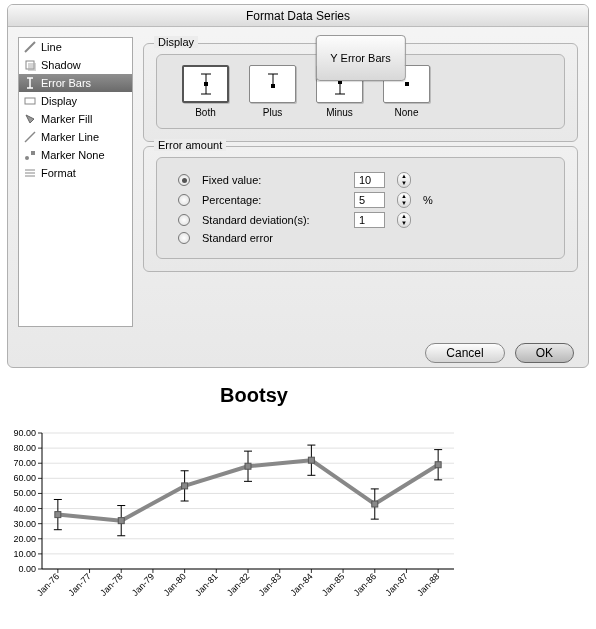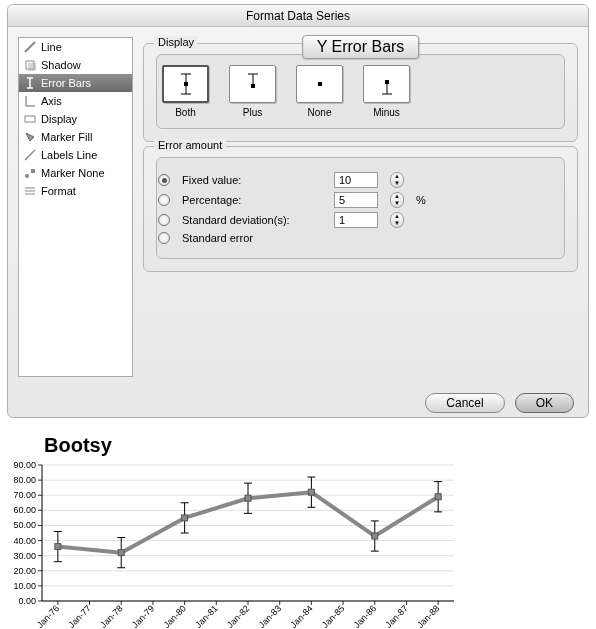--- a/index.html
+++ b/index.html
@@ -29,21 +29,21 @@
   }
   .body {
     display: flex;
     padding: 10px;
     gap: 10px;
   }
   .sidebar {
     width: 115px;
     background: #fff;
     border: 1px solid #aaa;
-    height: 340px;
+    height: 290px;
     overflow: hidden;
   }
   .side-item {
     display: flex;
     align-items: center;
     gap: 4px;
     padding: 2px 4px;
     font-size: 11px;
     cursor: default;
   }
@@ -61,22 +61,22 @@
     position: relative;
   }
   .tab-btn {
     position: absolute;
     top: -2px;
     left: 50%;
     transform: translateX(-50%);
     background: linear-gradient(#fdfdfd,#d8d8d8);
     border: 1px solid #999;
     border-radius: 4px;
-    padding: 2px 14px;
-    font-size: 16px;
+    padding: 16px 14px;
+    font-size: 11px;
     box-shadow: 0 1px 1px rgba(0,0,0,.15);
     z-index: 2;
   }
   .group {
     border: 1px solid #b5b5b5;
     border-radius: 6px;
     background: linear-gradient(#f0f0f0,#e8e8e8);
     margin-top: 4px;
     padding: 10px 12px 12px;
     position: relative;
@@ -86,21 +86,21 @@
     top: -8px;
     left: 10px;
     background: #ececec;
     padding: 0 4px;
     font-size: 11px;
   }
   .inner-box {
     border: 1px solid #b5b5b5;
     border-radius: 6px;
     background: #e5e5e5;
-    padding: 10px 1px;
+    padding: 10px 21px;
   }
   .display-row {
     display: flex;
     gap: 12px;
     justify-content: flex-start;
   }
   .disp-opt {
     text-align: center;
     width: 55px;
   }
@@ -133,21 +133,21 @@
     justify-content: center;
   }
   .radio.checked::after {
     content: "";
     width: 5px; height: 5px;
     background: #555;
     border-radius: 50%;
   }
   .amount-label { width: 140px; }
   .num-input {
-    width: 44px;
+    width: 31px;
     background: #fff;
     border: 1px solid #999;
     padding: 1px 4px;
     font-size: 11px;
     text-align: left;
   }
   .stepper {
     width: 14px;
     display: inline-flex;
     flex-direction: column;
@@ -181,23 +181,24 @@
     border-color: #666;
     font-weight: 500;
   }
 
   
   .chart-area {
     width: 460px;
     margin: 16px 0 0 4px;
   }
   .chart-title {
+    text-align: center;
     font-size: 20px;
     font-weight: bold;
-    margin-bottom: 2px;
+    margin-bottom: 20px;
     padding-left: 40px;
   }
   .chart-svg { display: block; }
   .tick-lbl { font-size: 9px; fill: #000; }
   .xtick-lbl { font-size: 9px; fill: #000; }
 </style>
 </head>
 <body>
 
 <div class="window">
@@ -227,49 +228,40 @@
               <line x1="7" y1="2" x2="7" y2="12" stroke="#fff" stroke-width="1.5"></line>
               <line x1="4" y1="2" x2="10" y2="2" stroke="#fff" stroke-width="1.5"></line>
               <line x1="4" y1="12" x2="10" y2="12" stroke="#fff" stroke-width="1.5"></line>
             </svg>
           </span>
         <span>Error Bars</span>
       </div>
       <div class="side-item">
         <span class="side-icon">
             <svg width="14" height="14">
-              <line x1="3" y1="2" x2="3" y2="12" stroke="#666"></line>
-              <line x1="3" y1="12" x2="12" y2="12" stroke="#666"></line>
-            </svg>
-          </span>
-        <span>Axis</span>
-      </div>
-      <div class="side-item">
-        <span class="side-icon">
-            <svg width="14" height="14">
               <rect x="2" y="4" width="10" height="6" fill="#fff" stroke="#888"></rect>
             </svg>
           </span>
         <span>Display</span>
       </div>
       <div class="side-item">
         <span class="side-icon">
             <svg width="14" height="14">
               <path d="M3 3 L11 7 L7 11 Z" fill="#999" stroke="#666"></path>
             </svg>
           </span>
         <span>Marker Fill</span>
       </div>
       <div class="side-item">
         <span class="side-icon">
             <svg width="14" height="14">
               <line x1="2" y1="12" x2="12" y2="2" stroke="#888" stroke-width="1.5"></line>
             </svg>
           </span>
-        <span>Labels Line</span>
+        <span>Marker Line</span>
       </div>
       <div class="side-item">
         <span class="side-icon">
             <svg width="14" height="14">
               <circle cx="4" cy="10" r="2" fill="#888"></circle>
               <rect x="8" y="3" width="4" height="4" fill="#888"></rect>
             </svg>
           </span>
         <span>Marker None</span>
       </div>
@@ -309,34 +301,34 @@
                     <line x1="10" y1="3" x2="10" y2="15" stroke="#000"></line>
                     <line x1="5" y1="3" x2="15" y2="3" stroke="#000"></line>
                     <rect x="8" y="13" width="4" height="4" fill="#000"></rect>
                   </svg>
                 </div>
               <div class="disp-lbl">Plus</div>
             </div>
             <div class="disp-opt">
               <div class="disp-btn">
                   <svg width="20" height="26">
-                    <rect x="8" y="11" width="4" height="4" fill="#000"></rect>
-                  </svg>
-                </div>
-              <div class="disp-lbl">None</div>
-            </div>
-            <div class="disp-opt">
-              <div class="disp-btn">
-                  <svg width="20" height="26">
                     <rect x="8" y="9" width="4" height="4" fill="#000"></rect>
                     <line x1="10" y1="11" x2="10" y2="23" stroke="#000"></line>
                     <line x1="5" y1="23" x2="15" y2="23" stroke="#000"></line>
                   </svg>
                 </div>
               <div class="disp-lbl">Minus</div>
+            </div>
+            <div class="disp-opt">
+              <div class="disp-btn">
+                  <svg width="20" height="26">
+                    <rect x="8" y="11" width="4" height="4" fill="#000"></rect>
+                  </svg>
+                </div>
+              <div class="disp-lbl">None</div>
             </div>
           </div>
         </div>
       </div>
 
       <div class="group">
         <div class="group-label">Error amount</div>
         <div class="inner-box">
           <div class="amount-row">
             <span class="radio checked"></span>

